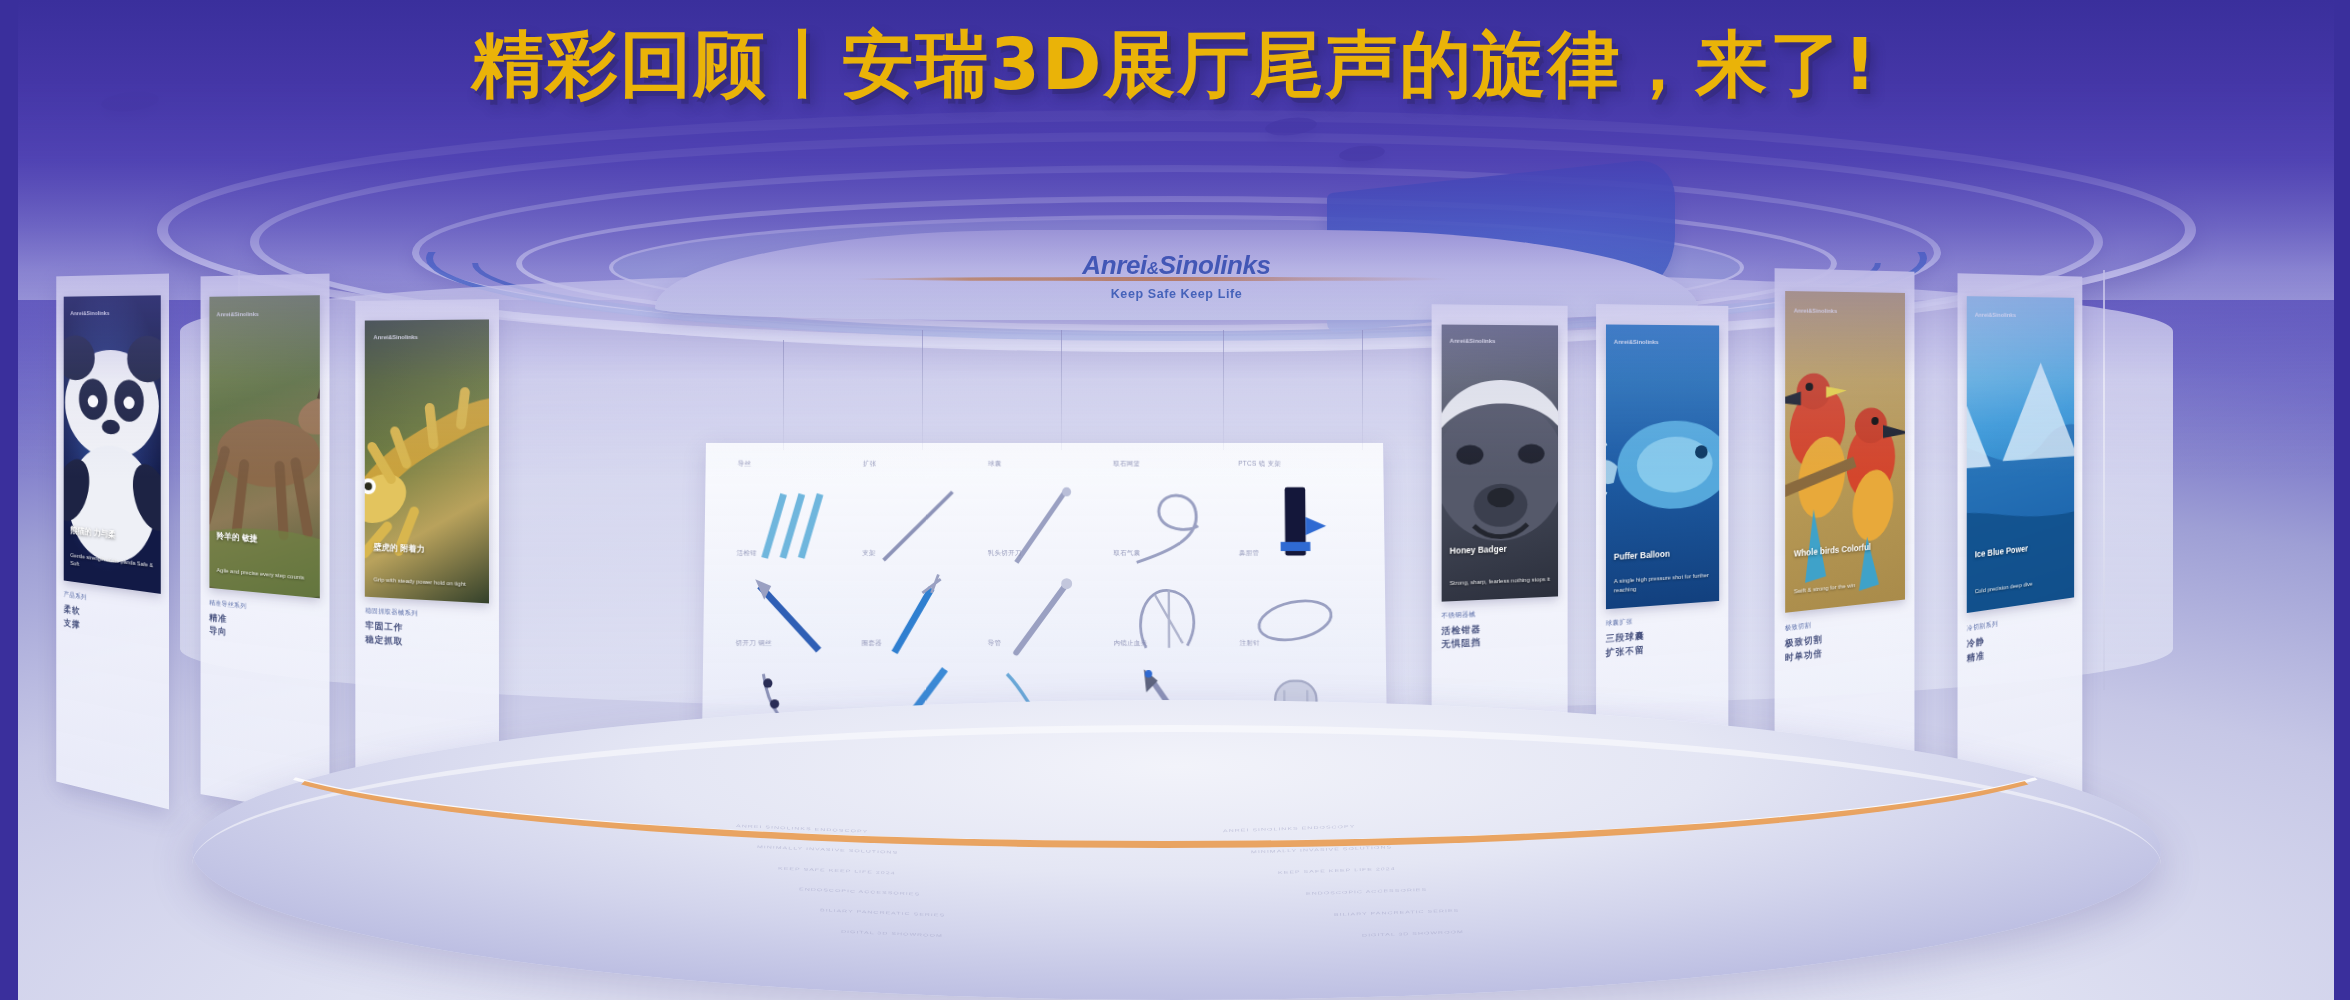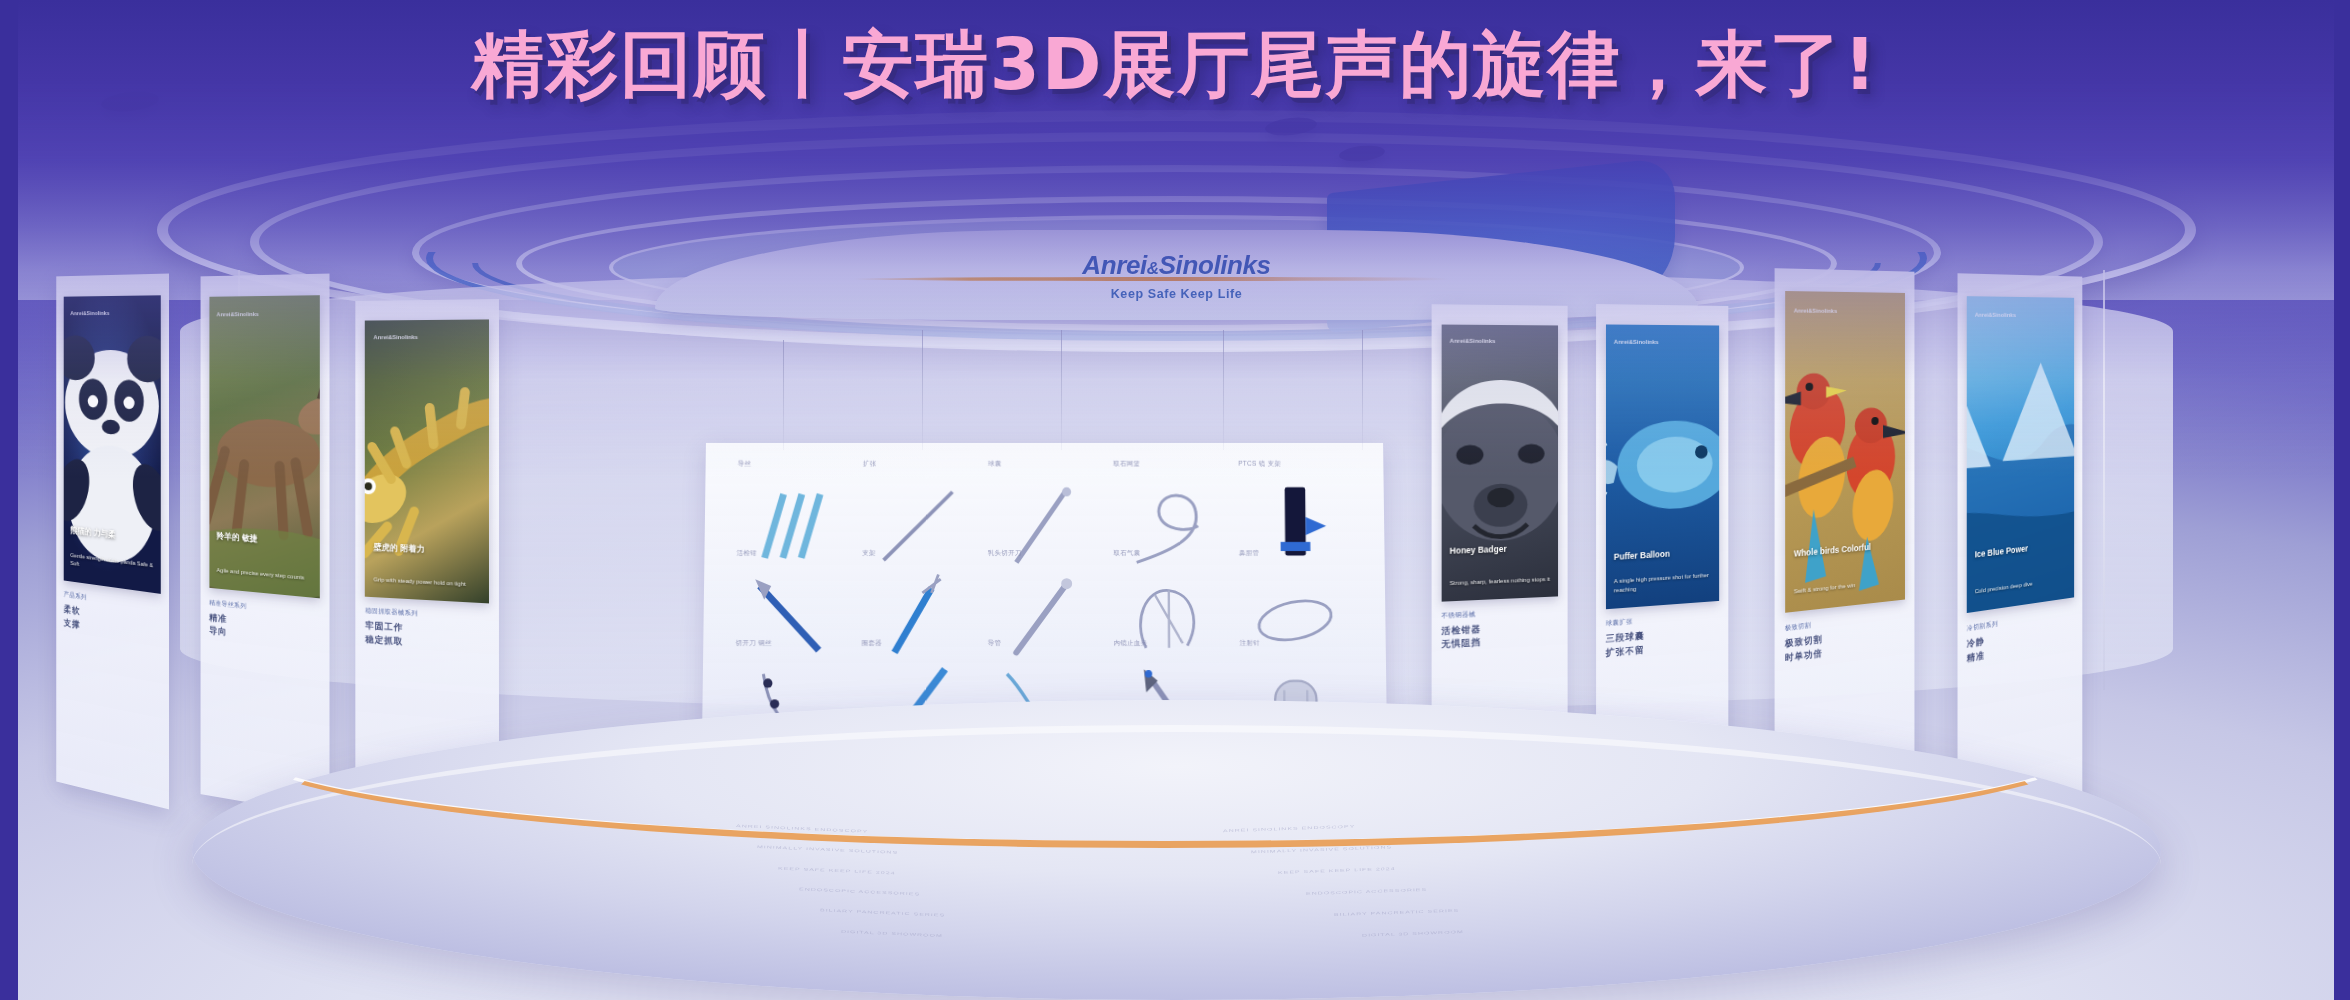--- a/index.html
+++ b/index.html
@@ -110,21 +110,21 @@
   .railOrange{position:absolute;left:9.5%;top:64.8%;width:80%;height:20%;
     border-radius:50%;border:7px solid transparent;border-top-color:#e9a05a;
     transform:rotate(180deg);opacity:.95;filter:blur(.2px);}
   .railWhite{position:absolute;left:9.0%;top:63.6%;width:81%;height:21%;
     border-radius:50%;border:5px solid transparent;border-top-color:rgba(255,255,255,.82);
     transform:rotate(180deg);}
   .floorText{position:absolute;font-size:7px;color:#9a9cc0;opacity:.5;letter-spacing:1px;white-space:nowrap;}
 
   
   .headline{position:absolute;left:0;right:0;top:26px;text-align:center;z-index:40;
-    font-size:72px;font-weight:800;color:#f9a8d4;letter-spacing:2px;line-height:1.08;
+    font-size:72px;font-weight:800;color:#eab308;letter-spacing:2px;line-height:1.08;
     font-family:"DejaVu Sans","Liberation Sans",sans-serif;
     text-shadow:4px 5px 0 rgba(52,42,120,.62), 7px 8px 12px rgba(35,28,95,.42);
     white-space:nowrap;}
 </style>
 </head>
 <body>
 
 <div id="stage">
 
   <div class="room">

